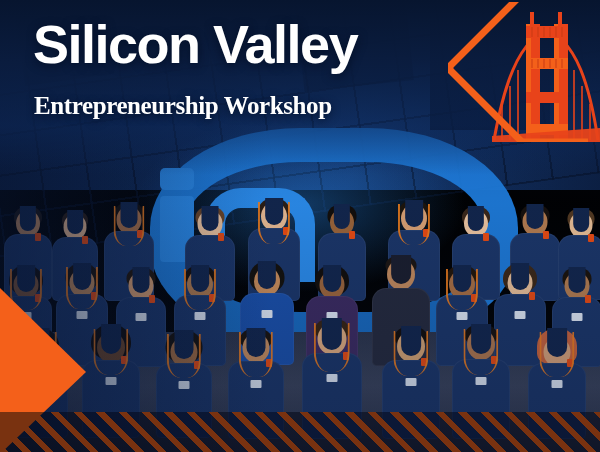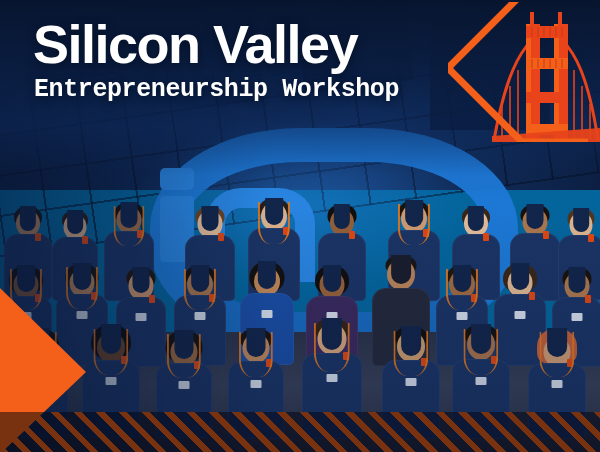--- a/index.html
+++ b/index.html
@@ -2,21 +2,21 @@
 <html><head>
 <meta charset="utf-8">
 <style>
   html,body{margin:0;padding:0;background:#0d1b33;}
   body{font-family:"Liberation Sans",sans-serif;}
 
   .poster{
     position:relative;
     width:600px;height:452px;
     overflow:hidden;
-    background:#0369a1;
+    background:#000000;
   }
 
   
   .photo{position:absolute;inset:0;overflow:hidden;}
 
   
   .wall{
     position:absolute;left:0;top:0;width:100%;height:190px;
     background:
       linear-gradient(100deg, #0b1c3d 0%, #0f2a57 38%, #14386f 60%, #0c1f42 100%);
@@ -152,22 +152,22 @@
     font-family:"Liberation Sans",sans-serif;
     font-weight:bold;
     font-size:54px;
     line-height:.98;
     letter-spacing:-1.5px;
     color:#ffffff;
     text-shadow:0 2px 10px rgba(3,12,32,.75);
     white-space:nowrap;
   }
   .subtitle{
-    margin:6px 0 0 1px;
-    font-family:Liberation Mono, monospace;
+    margin:22px 0 0 1px;
+    font-family:Liberation Serif, serif;
     font-weight:bold;
     font-size:25px;
     line-height:1;
     letter-spacing:-.4px;
     color:#ffffff;
     text-shadow:0 2px 9px rgba(3,12,32,.8);
     white-space:nowrap;
   }
 </style>
 </head>

